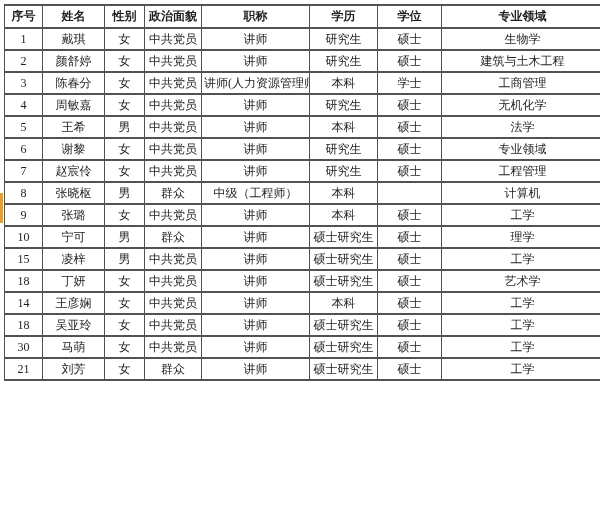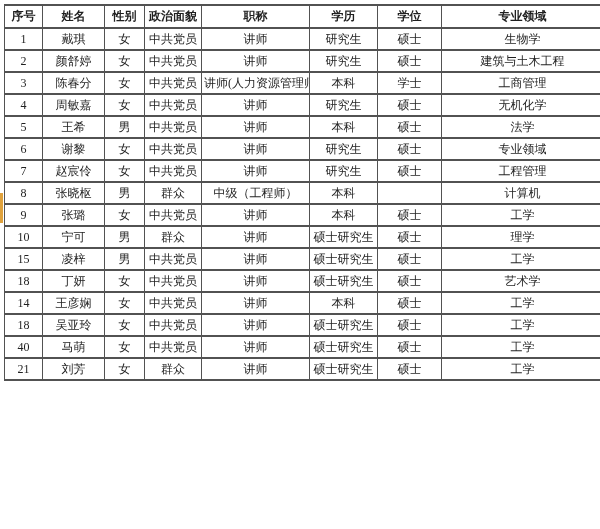--- a/index.html
+++ b/index.html
@@ -223,21 +223,21 @@
           <td>18</td>
           <td>吴亚玲</td>
           <td>女</td>
           <td>中共党员</td>
           <td>讲师</td>
           <td>硕士研究生</td>
           <td>硕士</td>
           <td>工学</td>
         </tr>
         <tr>
-          <td>40</td>
+          <td>30</td>
           <td>马萌</td>
           <td>女</td>
           <td>中共党员</td>
           <td>讲师</td>
           <td>硕士研究生</td>
           <td>硕士</td>
           <td>工学</td>
         </tr>
         <tr>
           <td>21</td>

